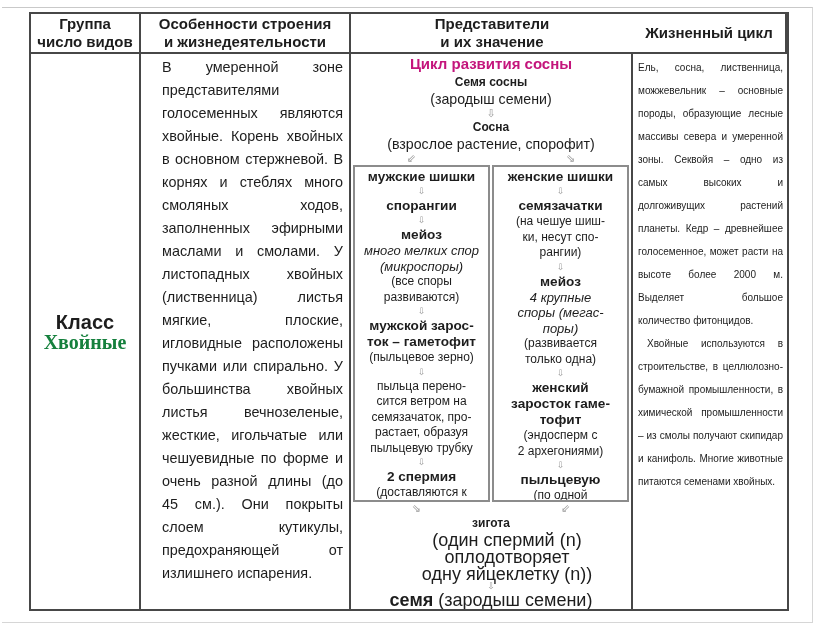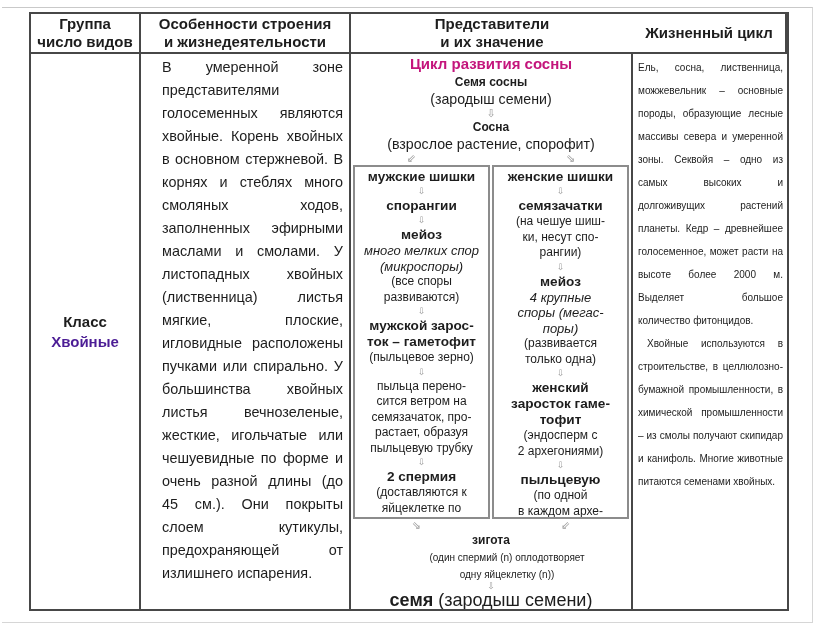--- a/index.html
+++ b/index.html
@@ -19,42 +19,42 @@
   }
   .cell{border-right:2px solid #474747;box-sizing:border-box;overflow:hidden;}
   .cell.last{border-right:none;}
   .hcell{
     border-bottom:2px solid #474747;display:flex;align-items:center;justify-content:center;
     text-align:center;font-weight:bold;font-size:15px;line-height:18px;white-space:pre-line;
   }
   .ml{white-space:pre-line;}
   
   .group-body{display:flex;flex-direction:column;align-items:center;justify-content:center;
-    text-align:center;font-weight:bold;font-size:15px;line-height:20px;}
-  .group-name{color:#4c1d95;}
+    text-align:center;font-weight:bold;font-size:20px;line-height:20px;}
+  .group-name{color:#15803d;font-family:Liberation Serif, serif;}
   
   .prose{padding:2px 6px 0 21px;text-align:justify;font-size:14.4px;line-height:23px;}
   .prose-right{padding:2px 4px 0 5px;text-align:justify;font-size:10px;line-height:23px;}
   .prose-right p{margin:0;}
   .prose-right p.indent{text-indent:9px;}
   
   .lc{display:flex;flex-direction:column;text-align:center;padding:1px 0 0 0;}
   .lc-title{color:#c4157c;font-weight:bold;font-size:15px;line-height:18px;}
   .lc-bold{font-weight:bold;font-size:12px;line-height:18px;}
   .lc-note{font-size:14.2px;line-height:17px;}
   .arrow{color:#9a9a9a;font-size:11px;line-height:10px;display:block;}
   .arrow-row{display:flex;justify-content:center;gap:150px;color:#9a9a9a;font-size:11px;line-height:11px;}
   .arrow-row.narrow{gap:140px;}
   .boxes{display:flex;gap:2px;margin:1px 2px;flex:1;min-height:0;}
   .lc-box{border:2px solid #8c8c8c;flex:1;padding:2px 1px;overflow:hidden;box-sizing:border-box;}
   .bx-b{font-weight:bold;font-size:13.6px;line-height:16px;}
   .bx-n{font-size:12px;line-height:15.5px;}
   .bx-i{font-style:italic;font-size:13px;line-height:15.5px;}
   .bx-arrow{color:#9a9a9a;font-size:9px;line-height:9px;display:block;margin:2px 0;}
-  .lc-zygote-note{font-size:10px;line-height:17px;margin-left:32px;}
+  .lc-zygote-note{font-size:18px;line-height:17px;margin-left:32px;}
   .lc-seedline{font-size:18px;line-height:18px;margin-top:1px;}
   .lc-seedline .b{font-weight:bold;}
   .tiny-arrow{color:#9a9a9a;font-size:9px;line-height:7px;display:block;}
 </style>
 </head>
 <body>
 
 <div class="slide-frame"></div>
 
 <div class="table">

